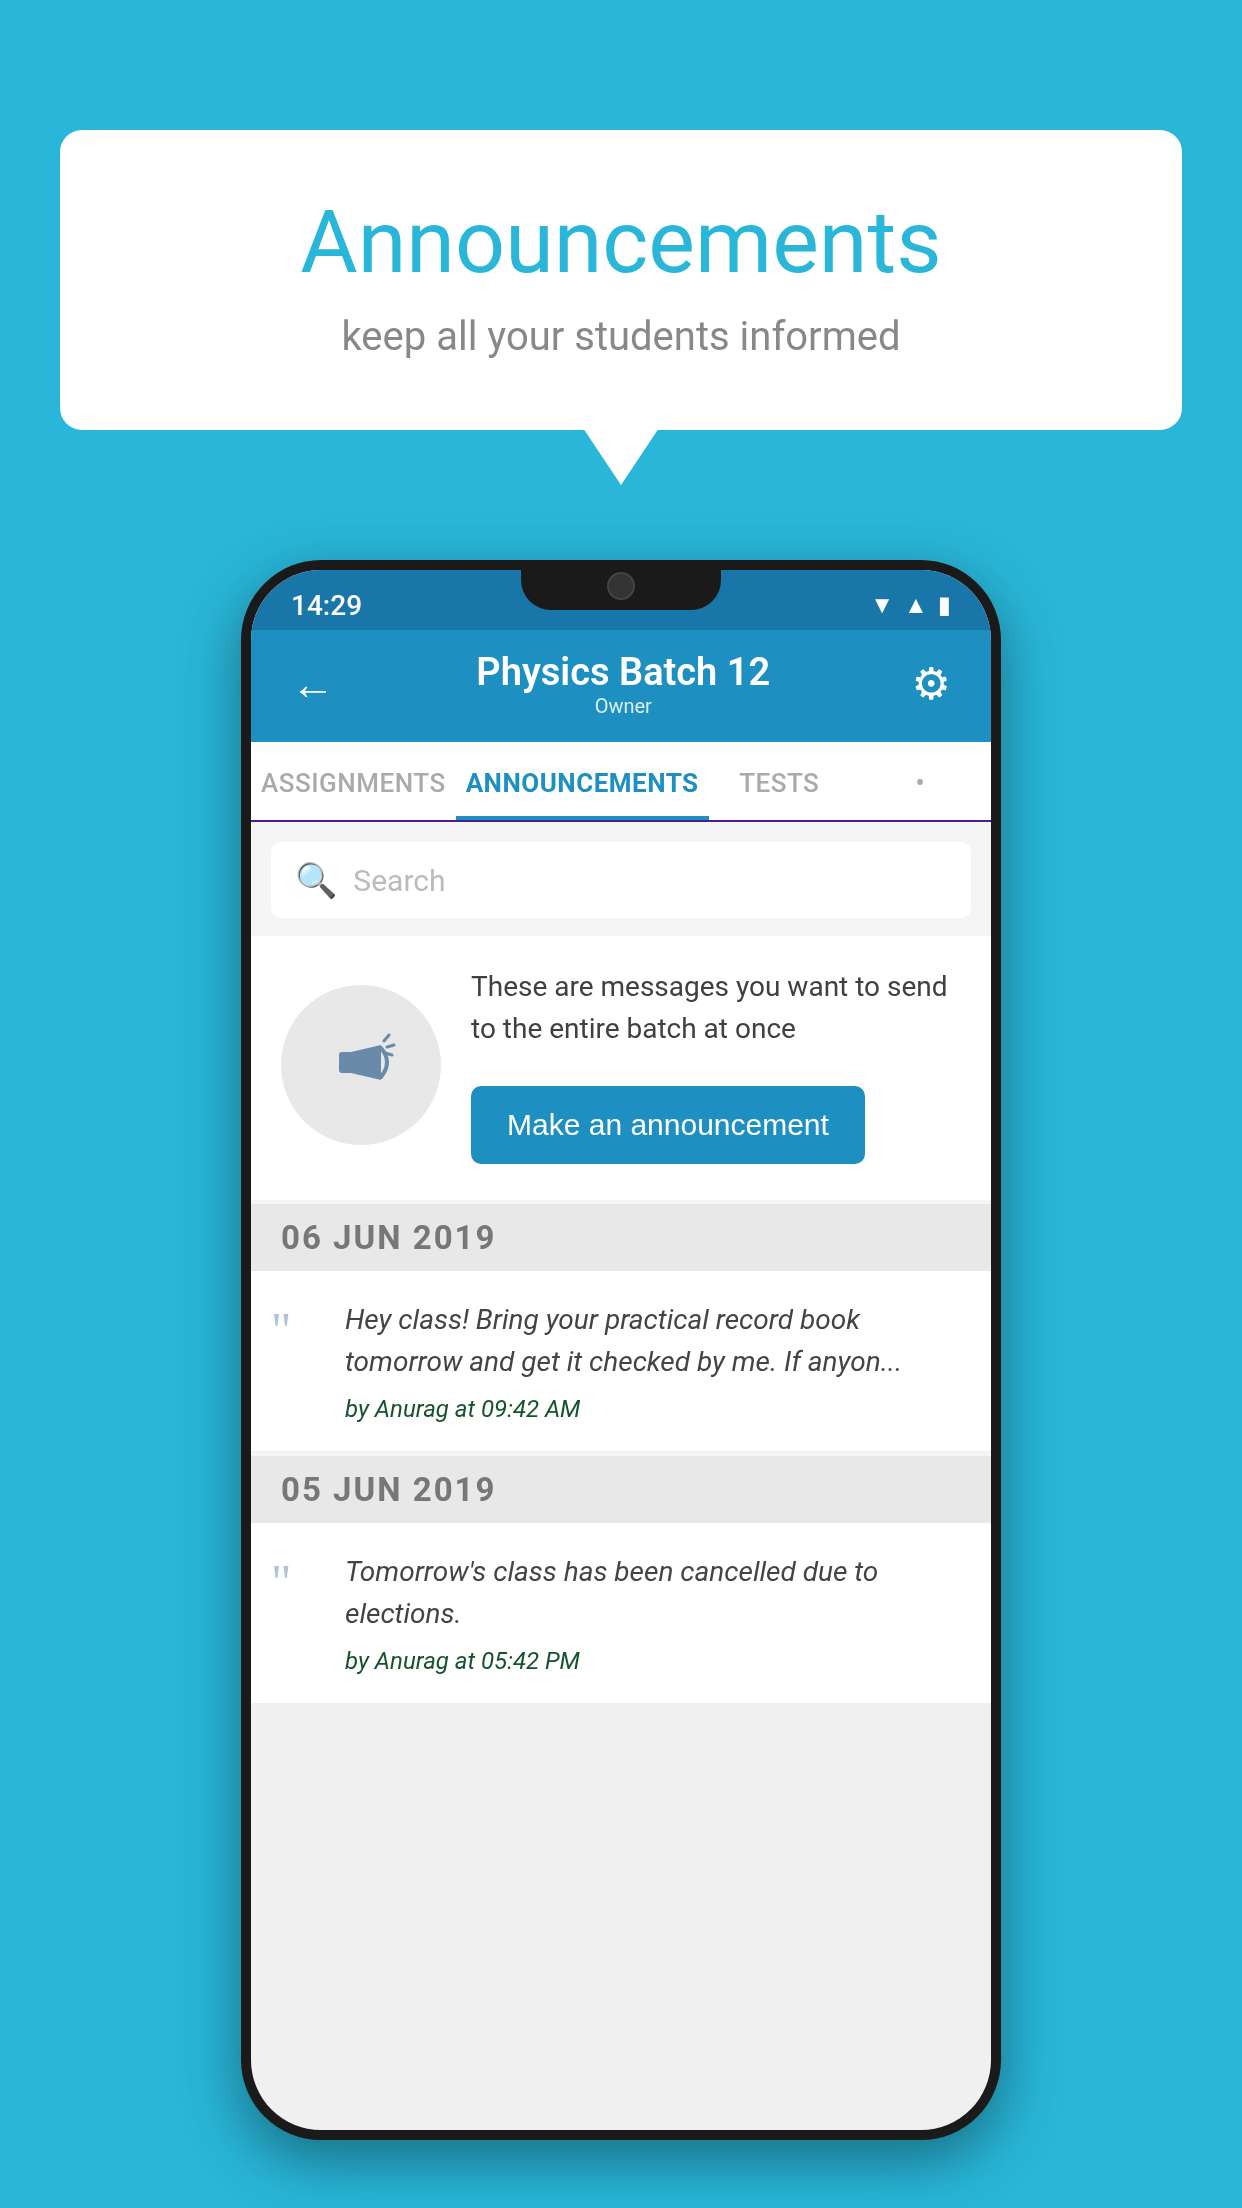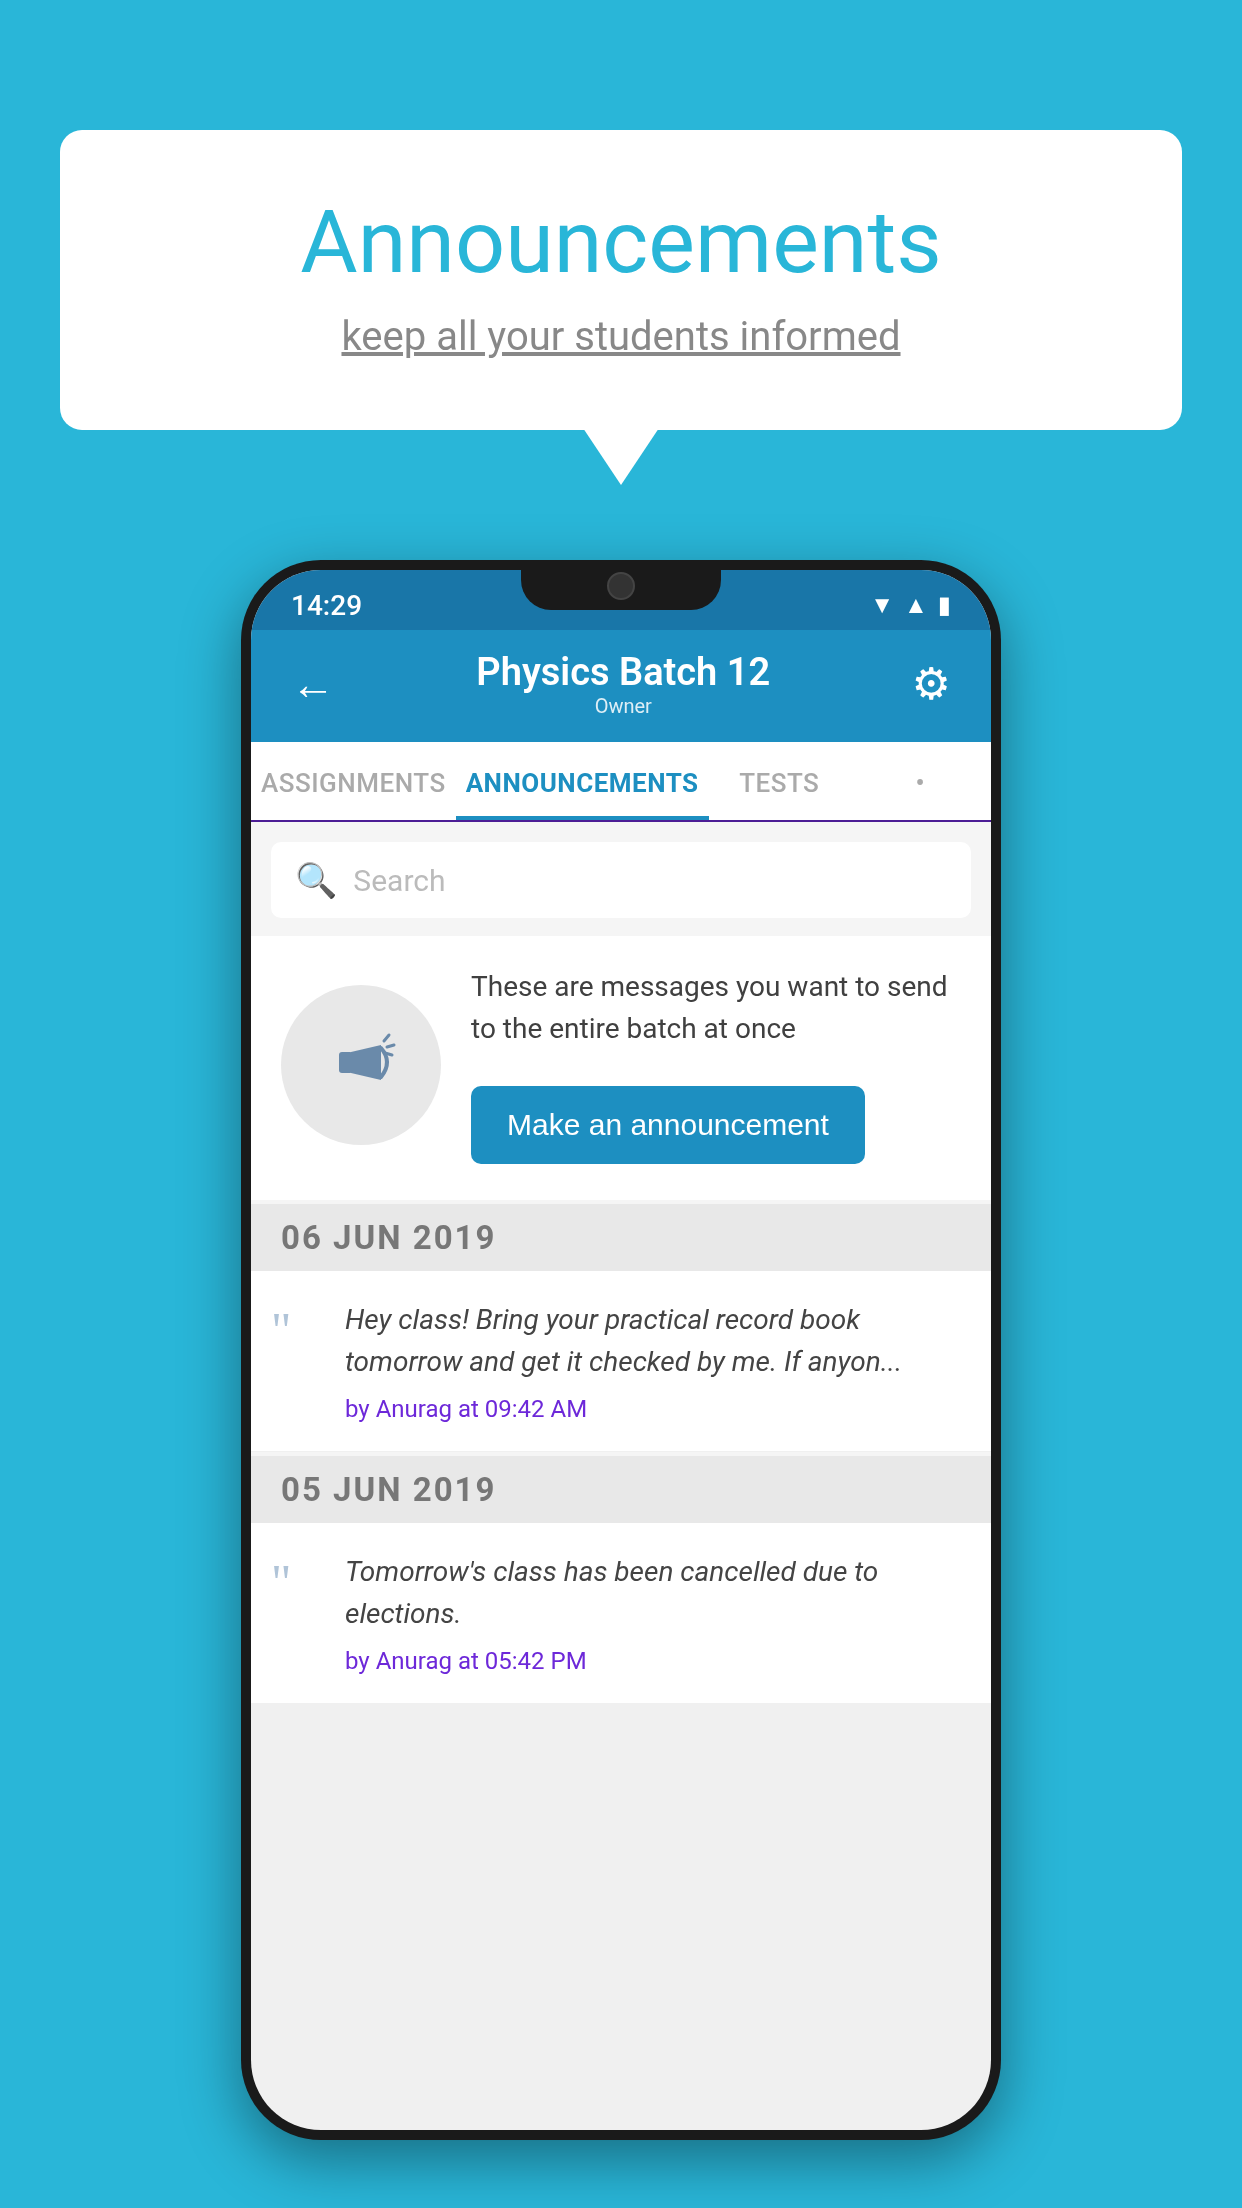--- a/index.html
+++ b/index.html
@@ -46,21 +46,20 @@
       font-size: 88px;
       color: #29b6d8;
       font-weight: 400;
       margin-bottom: 20px;
     }
 
     .speech-bubble-subtitle {
       font-size: 40px;
       color: #888;
       font-weight: 400;
-      text-decoration: underline;
     }
 
     
     .phone-container {
       position: absolute;
       top: 560px;
       left: 50%;
       transform: translateX(-50%);
       width: 760px;
       height: 1580px;
@@ -328,21 +327,22 @@
     .announcement-text {
       font-size: 28px;
       color: #444;
       font-style: italic;
       line-height: 1.5;
       margin-bottom: 12px;
     }
 
     .announcement-meta {
       font-size: 24px;
-      color: #6d28d9;
+      color: #14532d;
+      font-style: italic;
     }
   </style>
 </head>
 <body>
 
 <div class="speech-bubble-container">
   <div class="speech-bubble">
     <div class="speech-bubble-title">Announcements</div>
     <div class="speech-bubble-subtitle">keep all your students informed</div>
   </div>

